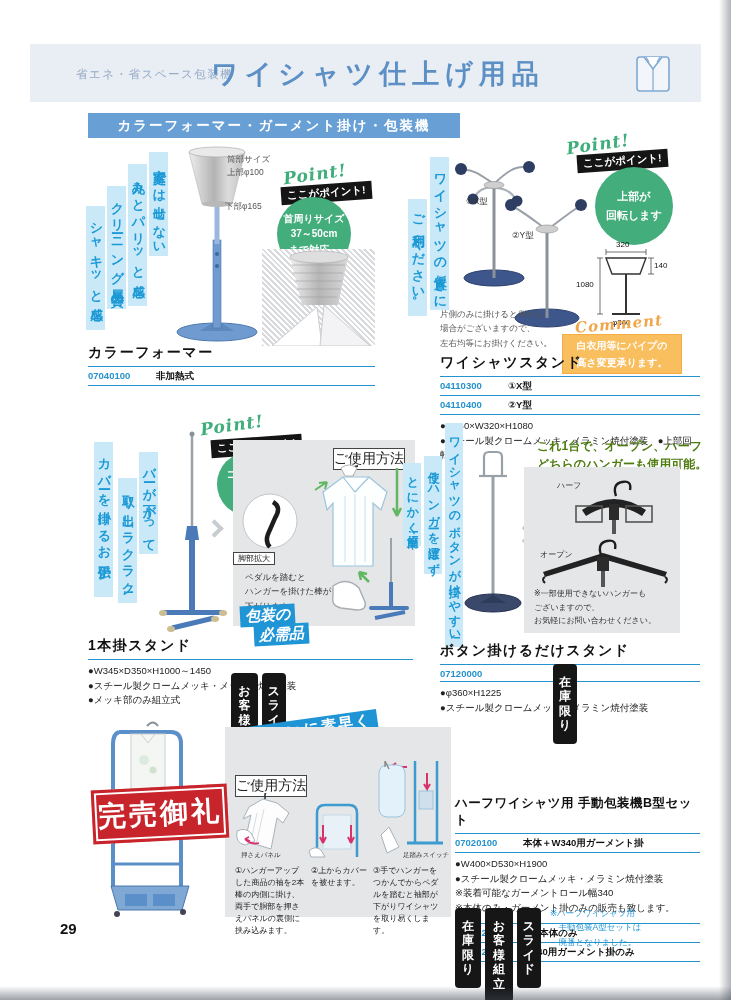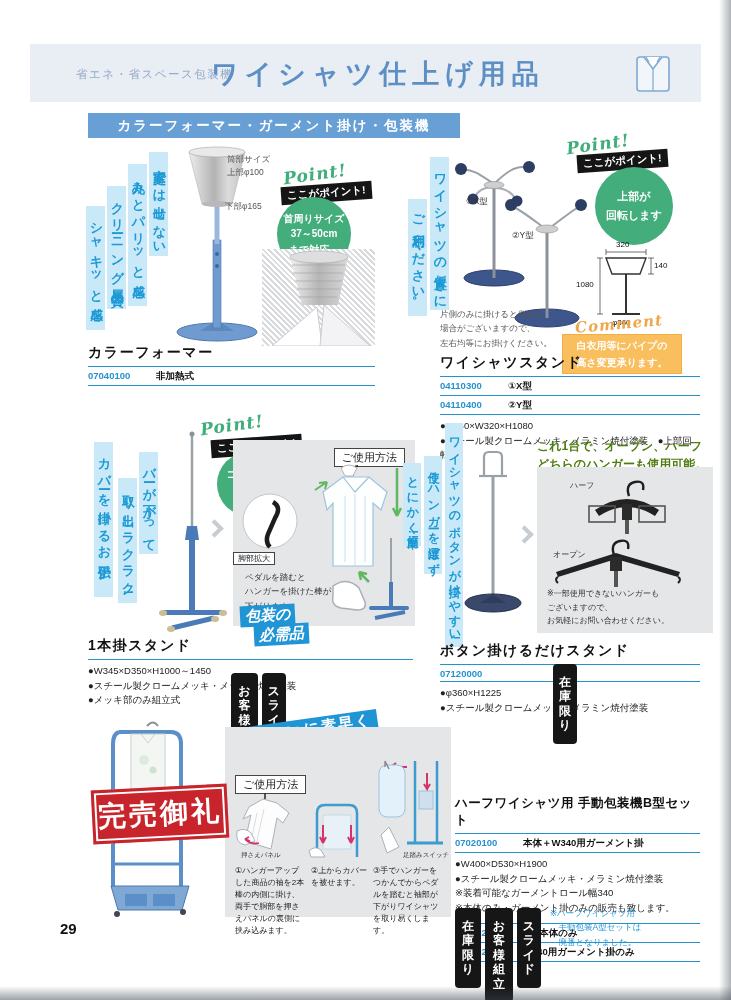--- a/index.html
+++ b/index.html
@@ -13,21 +13,21 @@
 #hdr-title{left:211px;top:56px;font-size:27px;font-weight:bold;letter-spacing:6px;color:#5c90c5}
 #hdr-shirticon{left:634px;top:50px;width:38px;height:44px}
 #sec-banner{left:88px;top:113px;width:372px;height:25px;background:#68a0d6;color:#fff;font-weight:bold;font-size:13.5px;letter-spacing:2px;display:flex;align-items:center;justify-content:center}
 
 .vstrip{writing-mode:vertical-rl;text-orientation:mixed;background:#c9e9f8;color:#1d9ad6;font-weight:bold;font-size:13px;letter-spacing:2px;padding:7px 2px;line-height:1.15}
 .vstrip.small{font-size:12px;letter-spacing:1px;padding:6px 2px}
 .point-script{font-family:"DejaVu Serif",serif;font-style:italic;font-weight:bold;color:#3fae7a;font-size:17px;transform:rotate(-8deg);letter-spacing:1px}
 .point-badge{background:#151515;color:#fff;font-weight:bold;font-size:10.5px;padding:2px 6px;transform:rotate(-4deg);white-space:nowrap}
 .gcircle{background:#43ad7c;border-radius:50%;color:#fff;font-weight:bold;display:flex;align-items:center;justify-content:center;text-align:center;white-space:pre-line}
 .graybox{background:#e4e6e8}
-.usage-tag{background:#fff;border:1px solid #444;font-size:11px;padding:1px 7px;color:#222;white-space:nowrap}
+.usage-tag{background:#fff;border:1px solid #444;font-size:14px;padding:1px 0;color:#222;white-space:nowrap}
 .ptable .pname{font-weight:bold;font-size:14px;letter-spacing:1.5px;color:#111;padding-bottom:4px;border-bottom:1px solid #2492cc}
 .prow{display:flex;padding:3px 0 2px;border-bottom:1px solid #2492cc}
 .prow .code{color:#2492cc;font-weight:bold;font-size:9.5px;width:68px;flex:none}
 .prow .desc{color:#111;font-weight:bold;font-size:9.5px}
 .specs{font-size:9.5px;color:#222;line-height:1.55;padding-top:4px;white-space:pre-line}
 .badge{background:#161616;color:#fff;font-size:12px;font-weight:bold;line-height:1.2;text-align:center;padding:11px 3px;border-radius:4px;white-space:pre-line}
 .chip{background:#2095d6;color:#fff;font-weight:bold;padding:1px 5px;display:inline-block}
 .chevron{width:13px;height:13px;border-top:4px solid #c7ccd1;border-right:4px solid #c7ccd1;transform:rotate(45deg)}
 .note{color:#555;font-size:8.5px;line-height:1.7;white-space:pre-line}
 .smalllabel{font-size:8.5px;color:#555;white-space:nowrap}
@@ -289,21 +289,21 @@
       <path d="M17 31 h28" stroke="#99a1a8" stroke-width="2.2"></path>
       <line x1="31" y1="31" x2="31" y2="152" stroke="#98a0a8" stroke-width="3"></line>
       <ellipse cx="31" cy="158" rx="28" ry="9" fill="#39486b" stroke="#222f4e"></ellipse>
       <path d="M31 150 L18 158 L44 158 Z" fill="#2e3c5c"></path>
     </svg>
   </div>
   <div class="abs chevron" style="left:518px;top:528px"></div>
   <div class="abs" id="q4-headline" style="left:537px;top:437px;position:absolute">これ1台で、オープン、ハーフ
 どちらのハンガーも使用可能。</div>
 
-  <div class="abs graybox" style="left:537px;top:467px;width:176px;height:166px">
+  <div class="abs graybox" style="left:524px;top:467px;width:156px;height:166px">
     <div class="smalllabel" style="position:absolute;left:33px;top:13px;color:#333;font-size:8px">ハーフ</div>
     <div style="position:absolute;left:40px;top:5px">
       <svg width="100" height="68" viewBox="0 0 100 68">
         <path d="M52 24 q-4 -12 6 -14 q10 -2 8 8" stroke="#1d1d1d" stroke-width="2.4" fill="none"></path>
         <path d="M18 38 q32 -22 64 0 l-4 6 q-28 -18 -56 0 Z" fill="#222"></path>
         <rect x="12" y="34" width="26" height="16" fill="none" stroke="#555" stroke-width="1.6"></rect>
         <rect x="62" y="34" width="26" height="16" fill="none" stroke="#555" stroke-width="1.6"></rect>
         <rect x="45" y="32" width="10" height="16" fill="#2b2b2b"></rect>
         <rect x="48" y="48" width="4" height="14" fill="#555"></rect>
       </svg>

